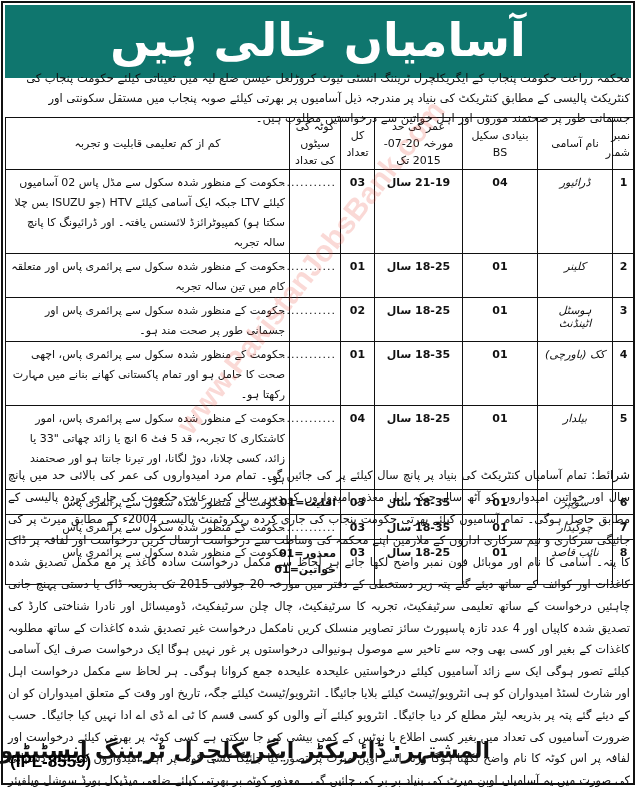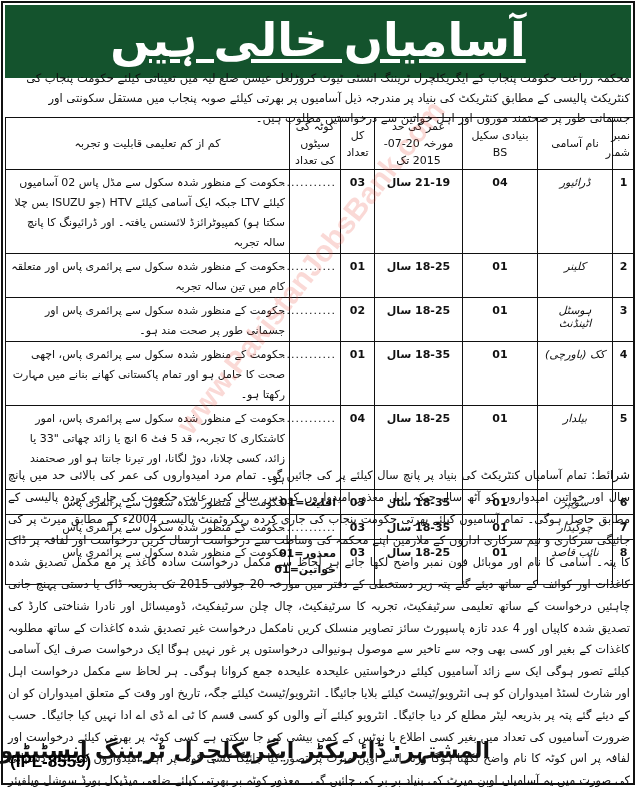--- a/index.html
+++ b/index.html
@@ -1,18 +1,18 @@
 <!DOCTYPE html>
 <html><head>
 <meta charset="utf-8">
 <style>
   html, body { margin:0; padding:0; background:#ffffff; }
   body { width:640px; height:790px; overflow:hidden; position:relative; font-family:"DejaVu Sans", sans-serif; }
   .frame { position:absolute; left:1px; top:1px; width:634px; height:784px; border:2px solid #111; box-sizing:border-box; background:#fff; }
-  .banner { position:absolute; left:5px; top:5px; width:626px; height:73px; background:#14532d; color:#fff; display:flex; align-items:center; justify-content:center; direction:rtl;text-decoration:underline; }
+  .banner { position:absolute; left:5px; top:5px; width:626px; height:73px; background:#0f766e; color:#fff; display:flex; align-items:center; justify-content:center; direction:rtl; }
   .banner-title { font-family:"DejaVu Sans", sans-serif; font-weight:bold; font-size:46px; letter-spacing:2px; line-height:1; margin-top:-4px; }
   .intro { position:absolute; left:8px; top:68px; width:622px; direction:rtl; text-align:right; font-size:11.5px; line-height:20px; color:#111; }
   table.posts { position:absolute; left:5px; top:117px; width:630px; border-collapse:collapse; direction:rtl; table-layout:fixed; }
   table.posts td, table.posts th { border:1px solid #111; font-size:11px; color:#111; padding:0 4px; vertical-align:top; }
   table.posts th { font-weight:normal; height:40px; vertical-align:middle; text-align:center; line-height:17px; font-size:11px; }
   .c-sno { width:7px; font-weight:bold; text-align:center; padding-top:6px!important; }
   .c-name { text-align:center; padding-top:6px!important;font-style:italic; }
   .c-bs, .c-age, .c-total { text-align:center; font-weight:bold; padding-top:6px!important; }
   .c-quota { text-align:center; padding-top:6px!important; font-weight:bold; }
   .c-qual { text-align:right; line-height:20px; padding-top:3px!important; }

